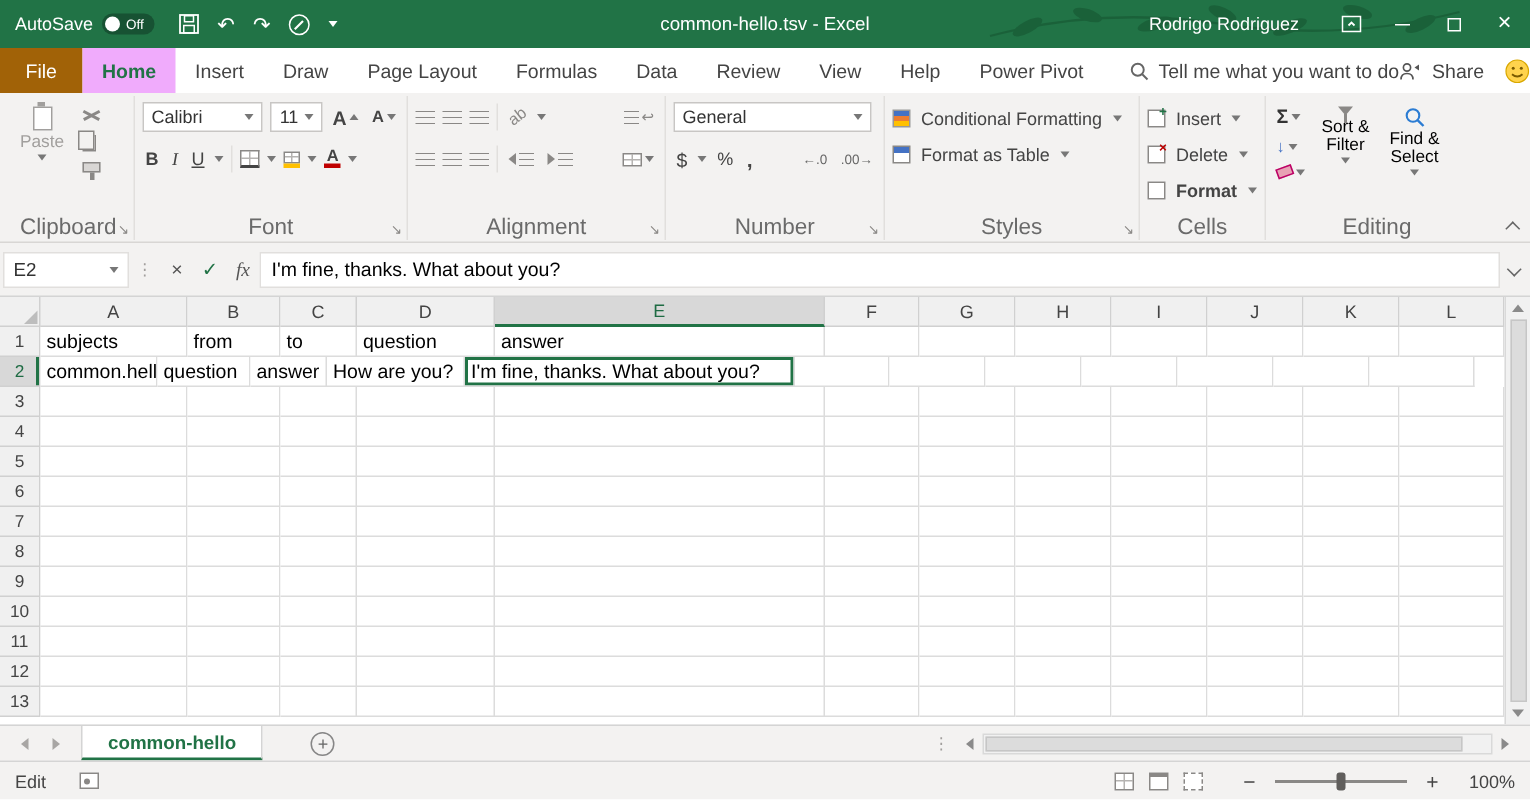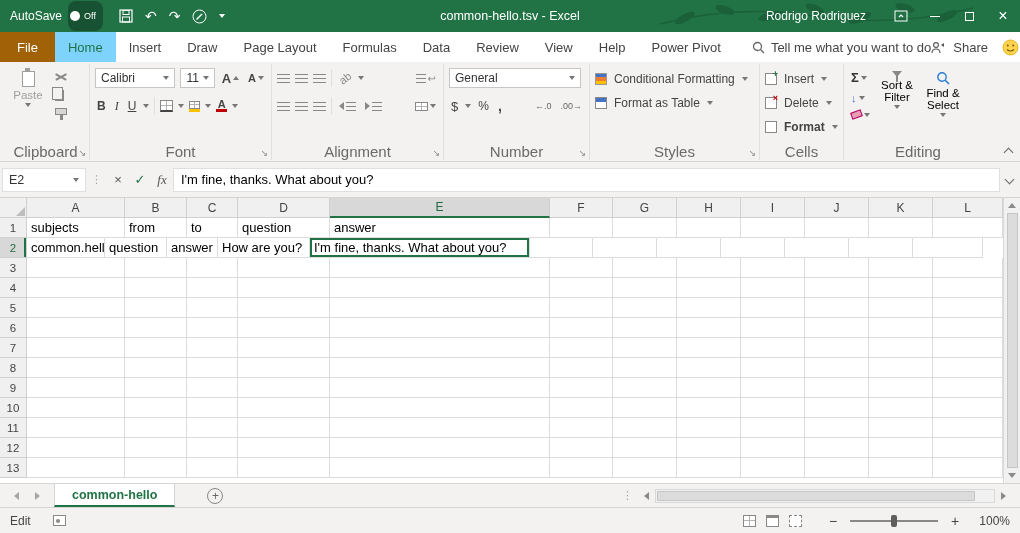--- a/index.html
+++ b/index.html
@@ -1,38 +1,38 @@
 <!DOCTYPE html>
 <html><head>
 <meta charset="utf-8">
 <style>
   * { box-sizing: border-box; margin: 0; padding: 0; }
   html,body { width:1020px; height:533px; overflow:hidden; font-family:"Liberation Sans", sans-serif; background:#fff; }
   .app { width:1020px; height:533px; display:flex; flex-direction:column; }
 
   
   .titlebar { flex:0 0 32px; background:#217346; color:#fff; display:flex; align-items:center; position:relative; font-size:12px; }
-  .autosave { display:flex; align-items:center; gap:6px; margin-left:10px; z-index:1; }
-  .pill { height:30px; border-radius:8px; background:#175233; display:flex; align-items:center; gap:4px; padding:0 7px 0 2px; font-size:9px; color:#fff; }
+  .autosave { display:flex; align-items:flex-end; gap:6px; margin-left:10px; z-index:1; }
+  .pill { height:14px; border-radius:8px; background:#175233; display:flex; align-items:center; gap:4px; padding:0 7px 0 2px; font-size:9px; color:#fff; }
   .pill .knob { width:10px; height:10px; border-radius:50%; background:#fff; }
   .qat { display:flex; align-items:center; gap:12px; margin-left:16px; z-index:1; }
   .qat .g { font-size:14px; line-height:1; color:#fff; }
   .tb-title { position:absolute; left:50%; transform:translateX(-50%); font-size:12.5px; white-space:nowrap; z-index:1; }
   .tb-right { margin-left:auto; display:flex; align-items:center; z-index:1; }
   .tb-user { margin-right:18px; position:relative; z-index:1; }
   .winbtn { width:34px; height:32px; display:flex; align-items:center; justify-content:center; }
   .min-line { width:10px; height:1px; background:#fff; }
   .max-box { width:9px; height:9px; border:1px solid #fff; }
   .leaves { position:absolute; right:45px; top:0; pointer-events:none; opacity:.5; }
 
   
   .tabsrow { flex:0 0 30px; background:#fff; display:flex; align-items:stretch; }
   .rtab { padding:0 13px; display:flex; align-items:center; font-size:13px; color:#444; white-space:nowrap; }
   .rtab.file { background:#a16207; color:#fff; padding:0 17px; }
-  .rtab.active { background:#7dd3fc; color:#217346; font-weight:400; }
+  .rtab.active { background:#f0abfc; color:#217346; font-weight:700; }
   .tellme { display:flex; align-items:center; gap:6px; margin-left:18px; color:#444; font-size:13px; white-space:nowrap; }
   .tabs-right { margin-left:auto; display:flex; align-items:center; gap:14px; margin-right:8px; }
   .sharebox { display:flex; align-items:center; gap:8px; color:#444; font-size:13px; }
 
   
   .ribbon { flex:0 0 100px; background:#f3f2f1; border-bottom:1px solid #d8d6d4; display:flex; padding:2px 0 0 2px; position:relative; }
   .group { position:relative; height:96px; border-right:1px solid #e1dfdd; padding:3px 5px 16px 5px; display:flex; flex-direction:column; }
   .grouplabel { position:absolute; bottom:0; left:0; right:0; text-align:center; font-size:15px; color:#6a6a6a; }
   .launcher { position:absolute; bottom:2px; right:3px; font-size:9px; color:#8a8886; line-height:1; }
   .rowline { display:flex; align-items:center; gap:5px; height:22px; }

